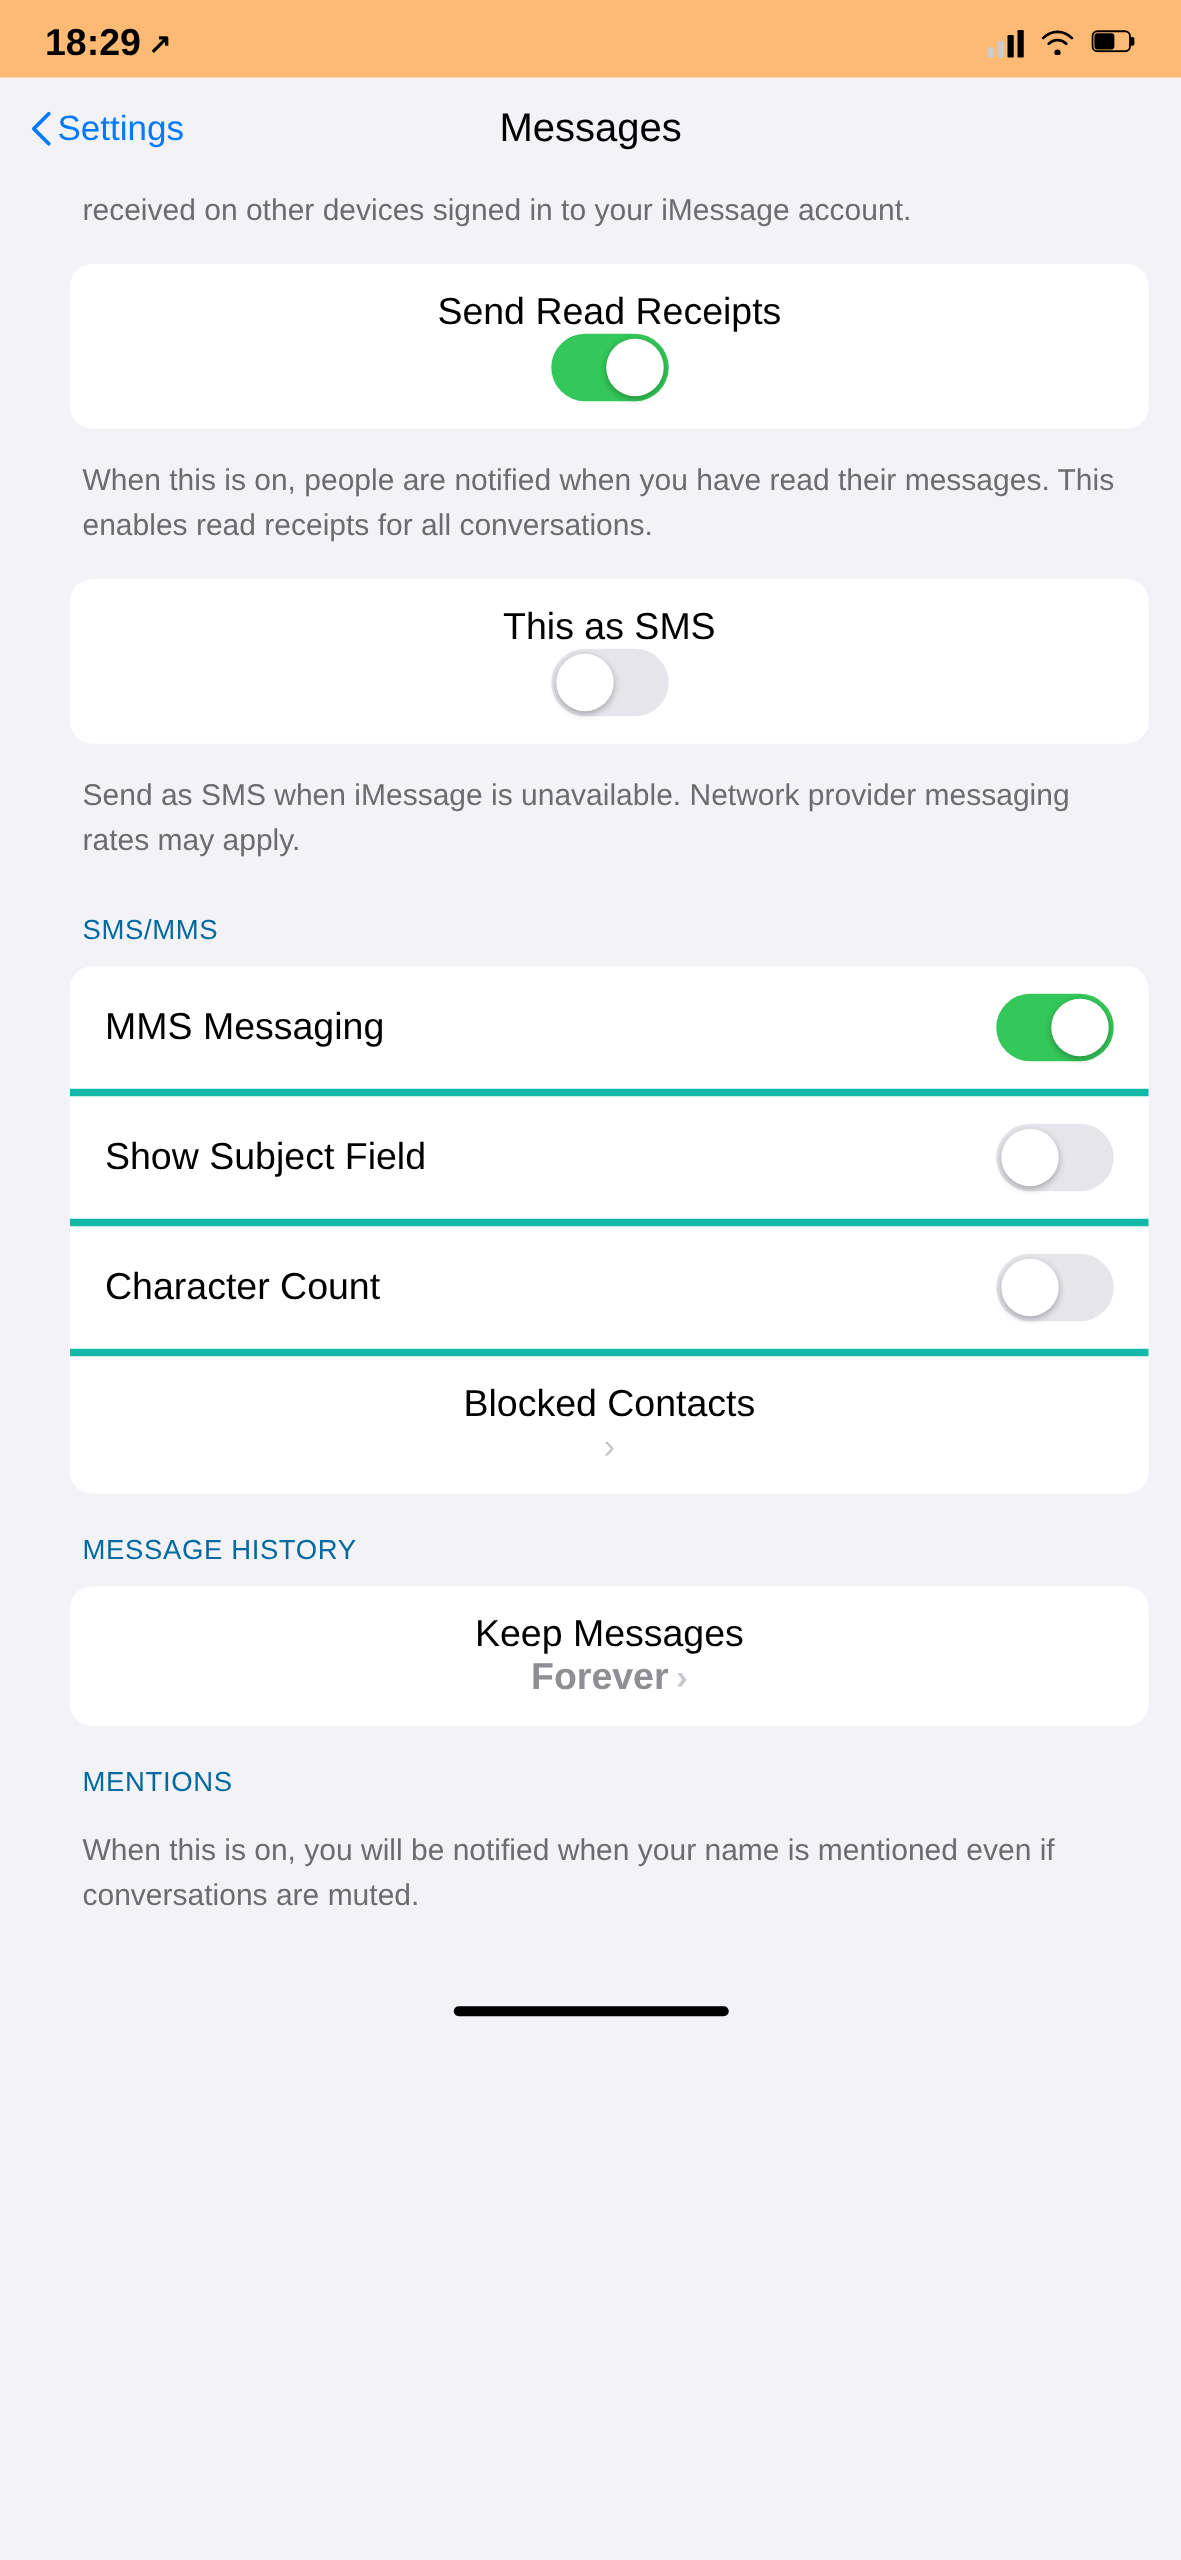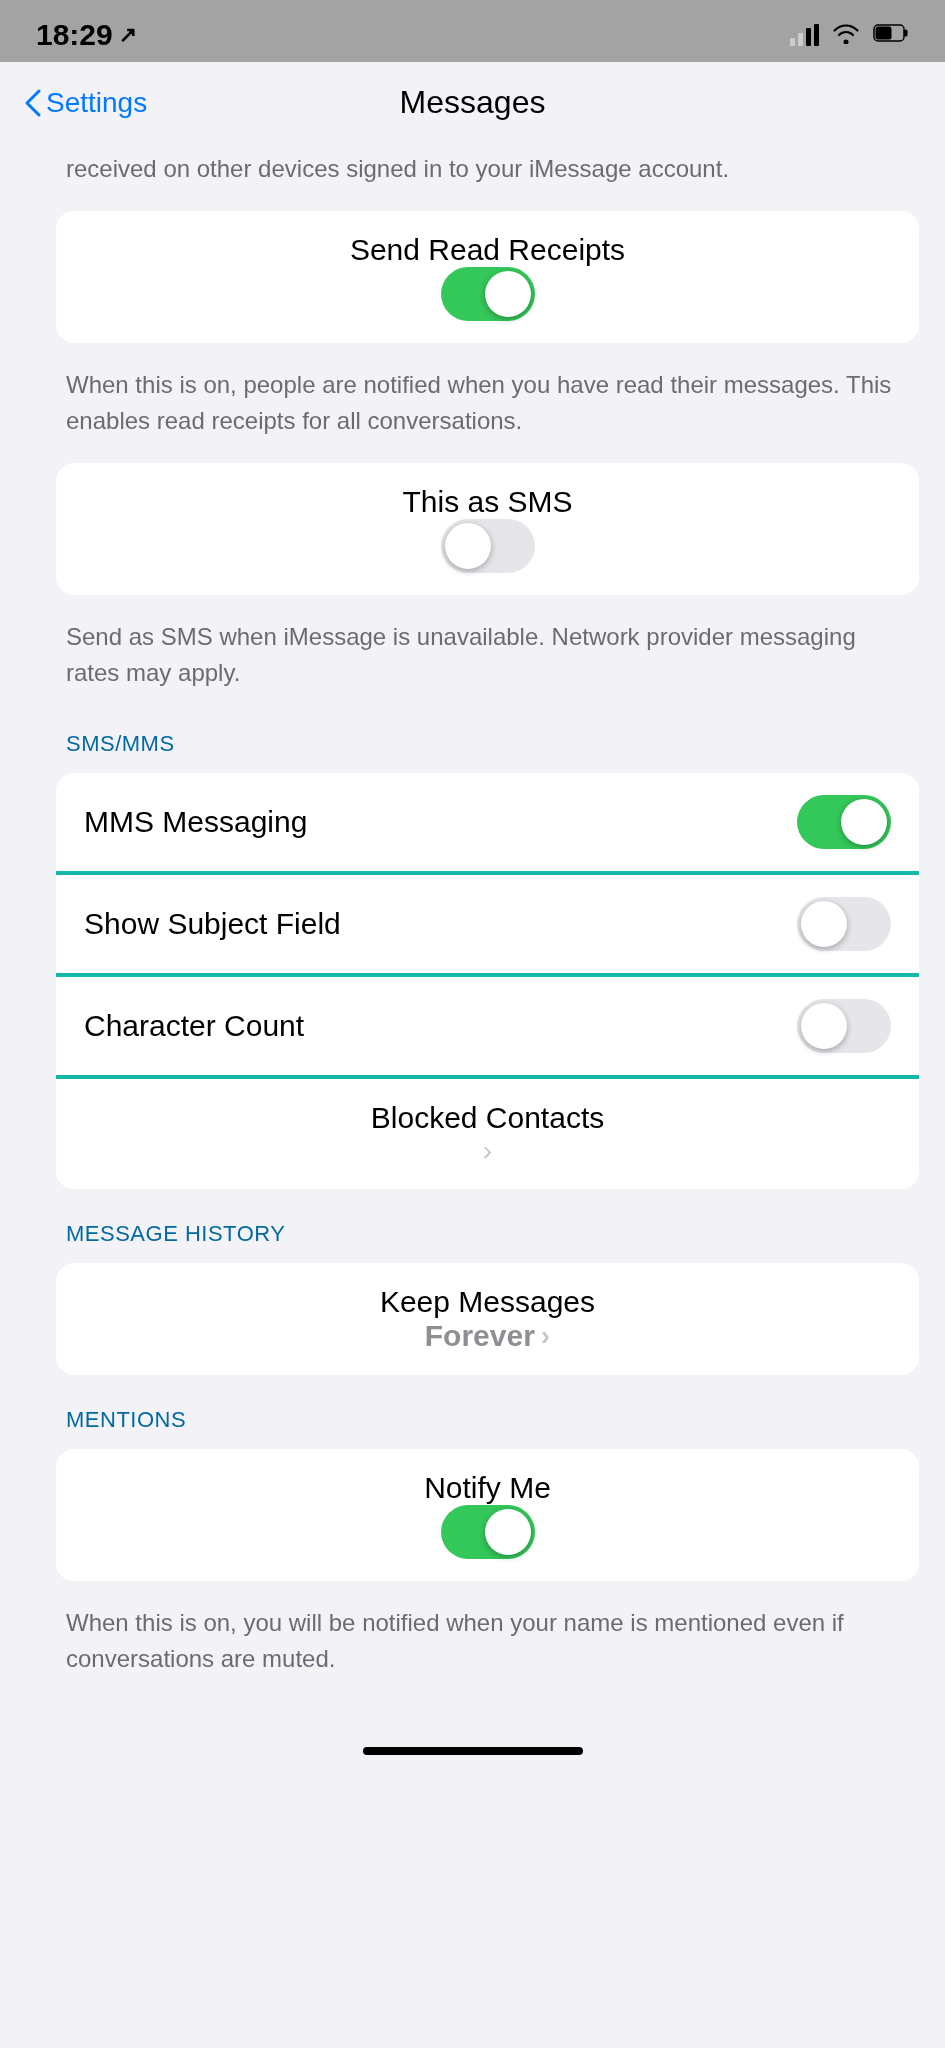--- a/index.html
+++ b/index.html
@@ -13,21 +13,21 @@
       color: #000;
       overflow-x: hidden;
     }
 
     
     .status-bar {
       display: flex;
       justify-content: space-between;
       align-items: center;
       padding: 18px 36px 10px 36px;
-      background: #a3a3a3;
+      background: #fdba74;
     }
 
     .status-time {
       font-size: 30px;
       font-weight: 600;
       display: flex;
       align-items: center;
       gap: 6px;
     }
 
@@ -100,21 +100,21 @@
       margin: 8px 26px;
       overflow: hidden;
     }
 
     .card-row {
       display: flex;
       align-items: center;
       justify-content: space-between;
       padding: 22px 28px;
       min-height: 80px;
-      border-bottom: 4px solid #14b8a6;
+      border-bottom: 6px solid #14b8a6;
     }
 
     .card-row:last-child {
       border-bottom: none;
       flex-direction: column;
     }
 
     .card-row-label {
       font-size: 30px;
       font-weight: 400;
@@ -297,27 +297,19 @@
     <div class="card-row" style="cursor:pointer;">
       <span class="card-row-label">Keep Messages</span>
       <div class="keep-messages-value">
         <span>Forever</span>
         <span class="chevron">›</span>
       </div>
     </div>
   </div>
 
   <div class="section-label">MENTIONS</div>
-  <div class="card-group">
-    <div class="card-row">
-      <span class="card-row-label">Notify Me</span>
-      <div class="toggle on">
-        <div class="toggle-knob"></div>
-      </div>
-    </div>
-  </div>
   <div class="description-text">When this is on, you will be notified when your name is mentioned even if conversations are muted.</div>
 
 </div>
 
 <div class="home-indicator">
   <div class="home-bar"></div>
 </div>
 
 </body></html>

